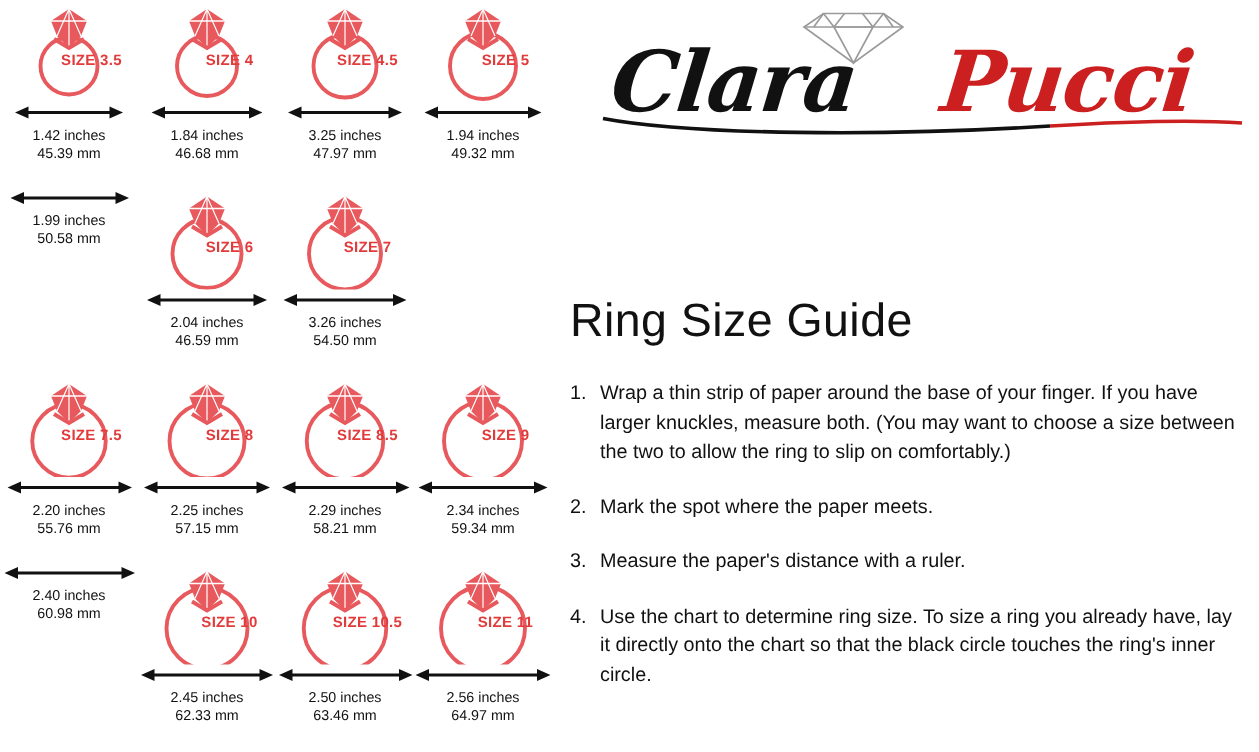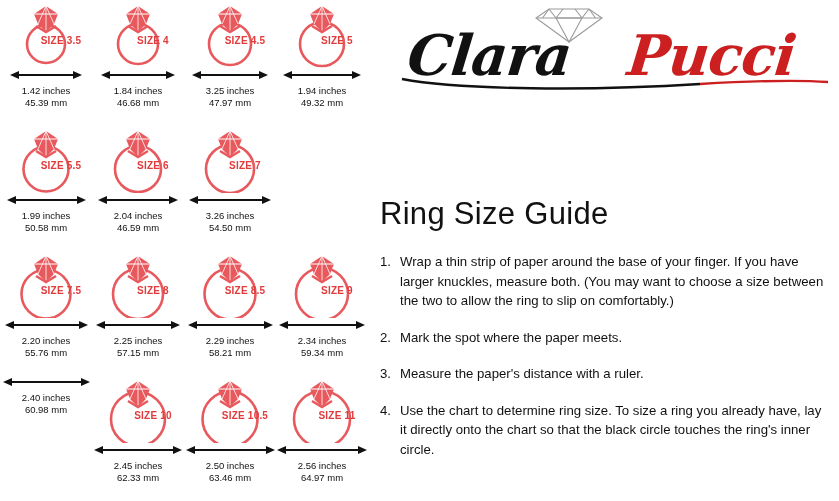--- a/index.html
+++ b/index.html
@@ -267,30 +267,20 @@
         <div class="measure">
           <div>1.94 inches</div>
           <div>49.32 mm</div>
         </div>
       </div>
     </div>
 
     <div class="chart-row">
 
       <div class="ring-cell">
-        <div class="ring-art">
-          <svg width="78" height="66" viewBox="0 0 78 66">
-            <circle cx="39" cy="42" r="22.5" fill="none" stroke="#e8595d" stroke-width="2.6"></circle>
-            <path d="M39 4 L27 12 L31 22 L39 30 L47 22 L51 12 Z" fill="#e8595d"></path>
-            <path d="M27 12 L51 12" stroke="#ffffff" stroke-width="1"></path>
-            <path d="M39 4 L31 22 M39 4 L47 22 M39 4 L39 30" stroke="#ffffff" stroke-width="0.8"></path>
-            <path d="M29 24 L39 30 L49 24" fill="none" stroke="#e8595d" stroke-width="2.6"></path>
-          </svg>
-          <div class="size-label">SIZE 5.5</div>
-        </div>
         <div class="arrow-wrap">
           <svg width="79" height="14" viewBox="0 0 79 14">
             <line x1="8" y1="7" x2="71" y2="7" stroke="#111" stroke-width="2"></line>
             <path d="M0 7 L9 3 L9 11 Z" fill="#111"></path>
             <path d="M79 7 L70 3 L70 11 Z" fill="#111"></path>
           </svg>
         </div>
         <div class="measure">
           <div>1.99 inches</div>
           <div>50.58 mm</div>

